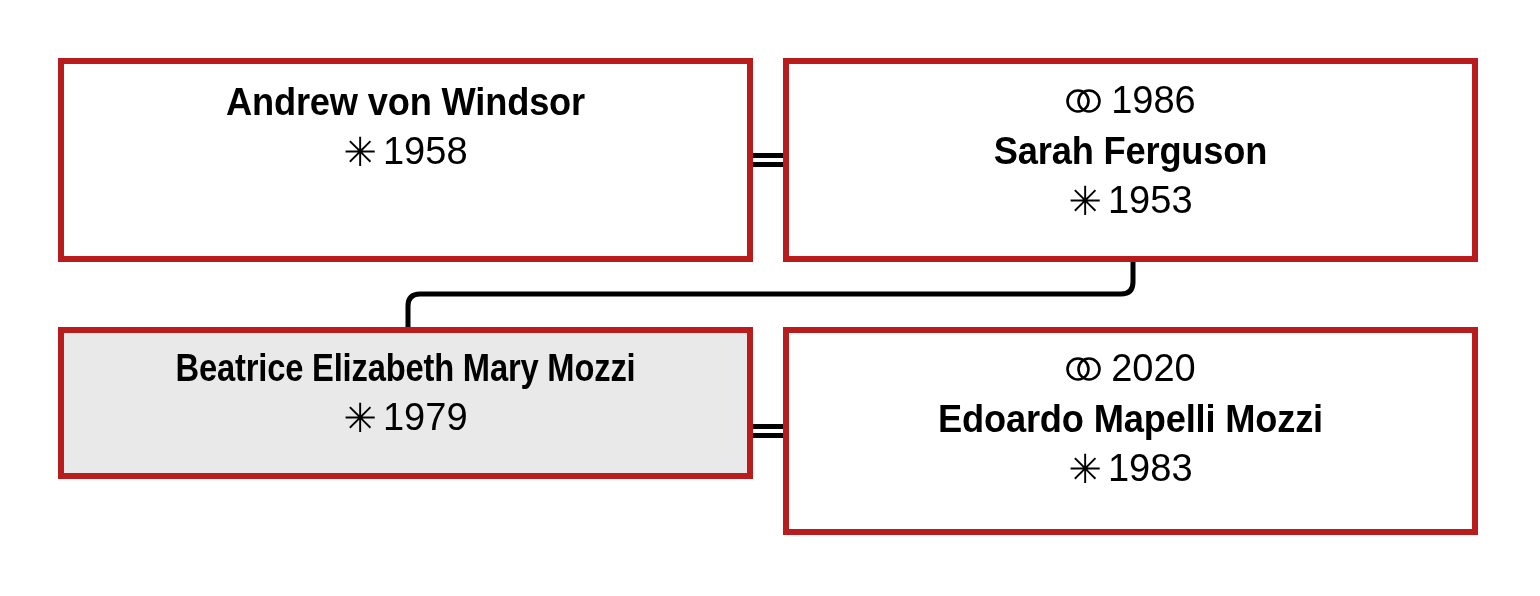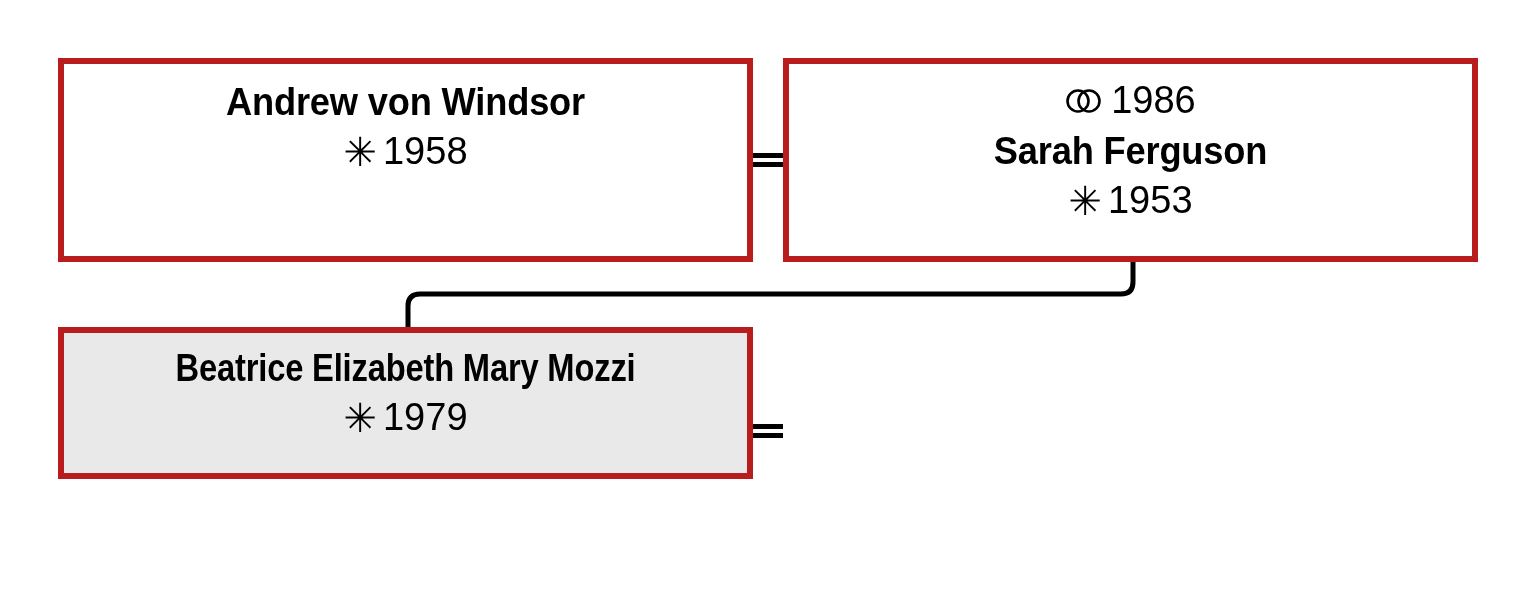--- a/index.html
+++ b/index.html
@@ -146,20 +146,34 @@
     </div>
   </div>
 
   <div class="person-box highlight" id="box-beatrice">
     <div class="line line-name long">Beatrice Elizabeth Mary Mozzi</div>
     <div class="line line-event b">
       <span class="sym">✳</span><span>1979</span>
     </div>
   </div>
 
+  <div class="person-box" id="box-edoardo">
+    <div class="line line-event m">
+      <span class="ring-sym">
+        <svg width="38" height="30" viewBox="0 0 38 30" xmlns="http://www.w3.org/2000/svg">
+          <circle cx="13" cy="15" r="10.5" fill="none" stroke="#000" stroke-width="2.6"></circle>
+          <circle cx="24" cy="15" r="10.5" fill="none" stroke="#000" stroke-width="2.6"></circle>
+        </svg>
+      </span><span>2020</span>
+    </div>
+    <div class="line line-name">Edoardo Mapelli Mozzi</div>
+    <div class="line line-event b">
+      <span class="sym">✳</span><span>1983</span>
+    </div>
+  </div>
 
   <div class="marriage-link" id="marriage-top">
     <i class="top"></i>
     <i class="bot"></i>
   </div>
   <div class="marriage-link" id="marriage-bottom">
     <i class="top"></i>
     <i class="bot"></i>
   </div>
 

